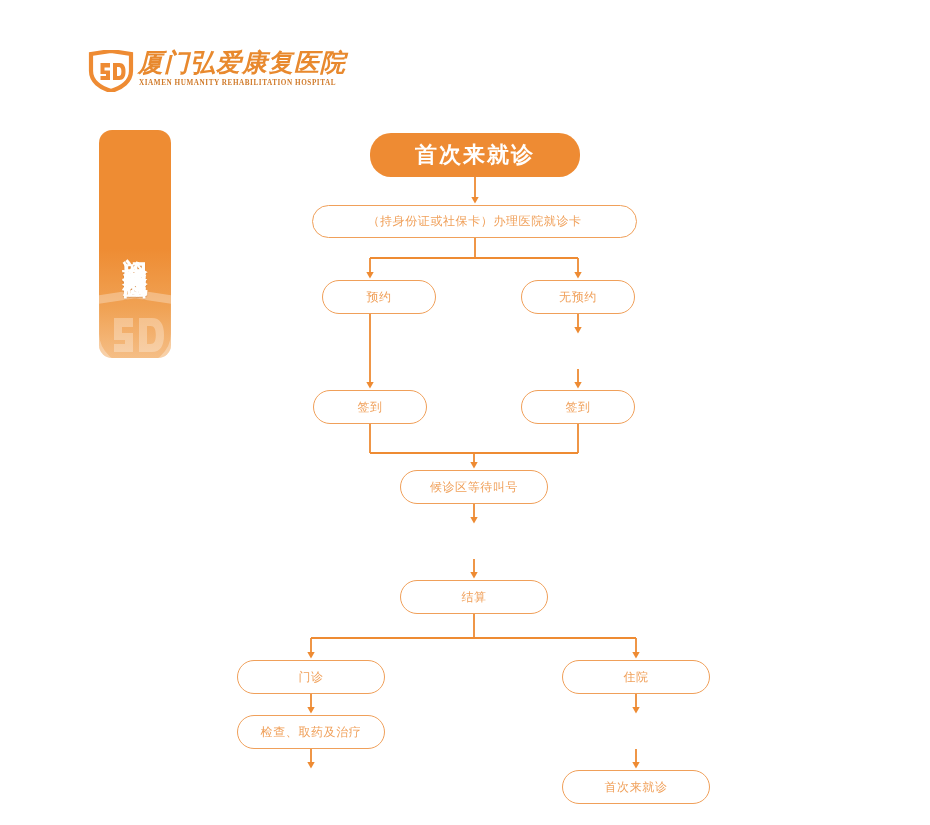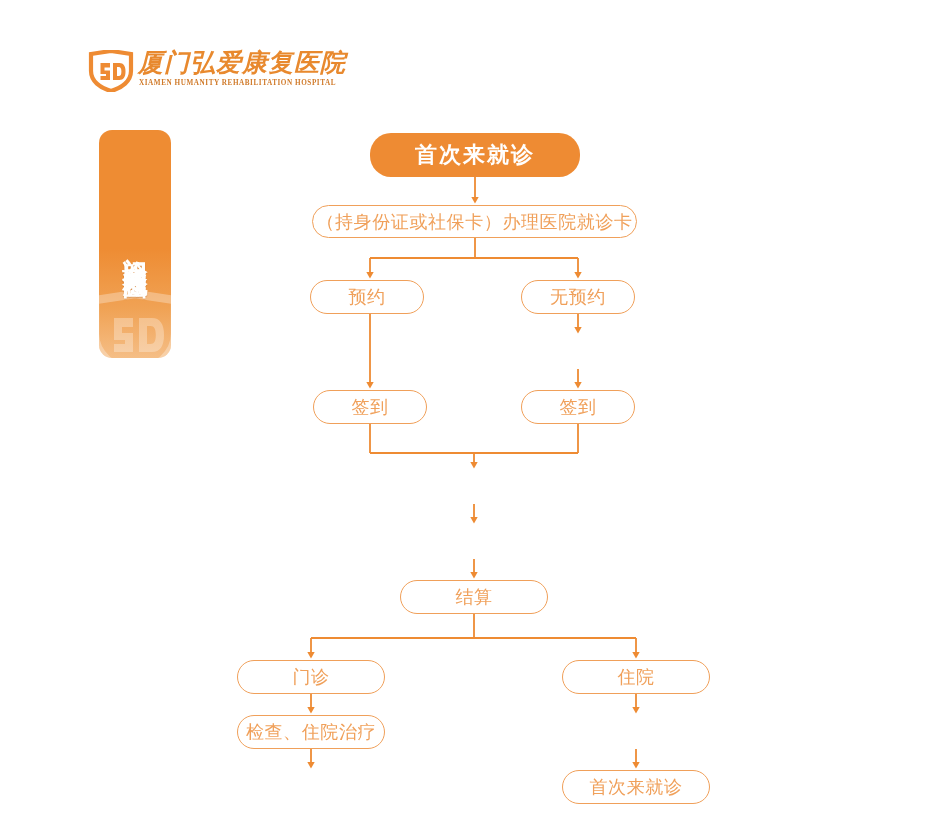--- a/index.html
+++ b/index.html
@@ -119,21 +119,21 @@
     pointer-events: none;
   }
 
   .node {
     position: absolute;
     box-sizing: border-box;
     display: flex;
     align-items: center;
     justify-content: center;
     border-radius: 17px;
-    font-size: 18px;
+    font-size: 12px;
     letter-spacing: 0.6px;
     white-space: nowrap;
     font-family: "DejaVu Sans", "Liberation Sans", sans-serif;
   }
   .node.filled {
     background: #EE8B33;
     color: #ffffff;
     font-size: 22px;
     font-weight: bold;
     letter-spacing: 2px;
@@ -208,23 +208,24 @@
       <line x1="311" y1="694" x2="311" y2="710" marker-end="url(#ah)"></line>
       <line x1="311" y1="749" x2="311" y2="765" marker-end="url(#ah)"></line>
 
       <line x1="636" y1="694" x2="636" y2="710" marker-end="url(#ah)"></line>
       <line x1="636" y1="749" x2="636" y2="765" marker-end="url(#ah)"></line>
     </g>
   </svg>
 
   <div class="node filled" style="left:370px; top:133px; width:210px; height:44px;">首次来就诊</div>
   <div class="node outlined" style="left:312px; top:205px; width:325px; height:33px;">（持身份证或社保卡）办理医院就诊卡</div>
-  <div class="node outlined" style="left:310px; top:280px; width:114px; height:34px;">预约</div>
+  <div class="node outlined" style="left:322px; top:280px; width:114px; height:34px;">预约</div>
   <div class="node outlined" style="left:521px; top:280px; width:114px; height:34px;text-align:right;">无预约</div>
   <div class="node outlined" style="left:313px; top:390px; width:114px; height:34px;">签到</div>
   <div class="node outlined" style="left:521px; top:390px; width:114px; height:34px;">签到</div>
+  <div class="node outlined" style="left:400px; top:470px; width:148px; height:34px;">候诊区等待叫号</div>
   <div class="node outlined" style="left:400px; top:580px; width:148px; height:34px;">结算</div>
   <div class="node outlined" style="left:237px; top:660px; width:148px; height:34px;">门诊</div>
-  <div class="node outlined" style="left:237px; top:715px; width:148px; height:34px;">检查、住院治疗</div>
+  <div class="node outlined" style="left:237px; top:715px; width:148px; height:34px;">检查、取药及治疗</div>
   <div class="node outlined" style="left:562px; top:660px; width:148px; height:34px;">住院</div>
   <div class="node outlined" style="left:562px; top:770px; width:148px; height:34px;">首次来就诊</div>
 
 </div>
 
 </body></html>

